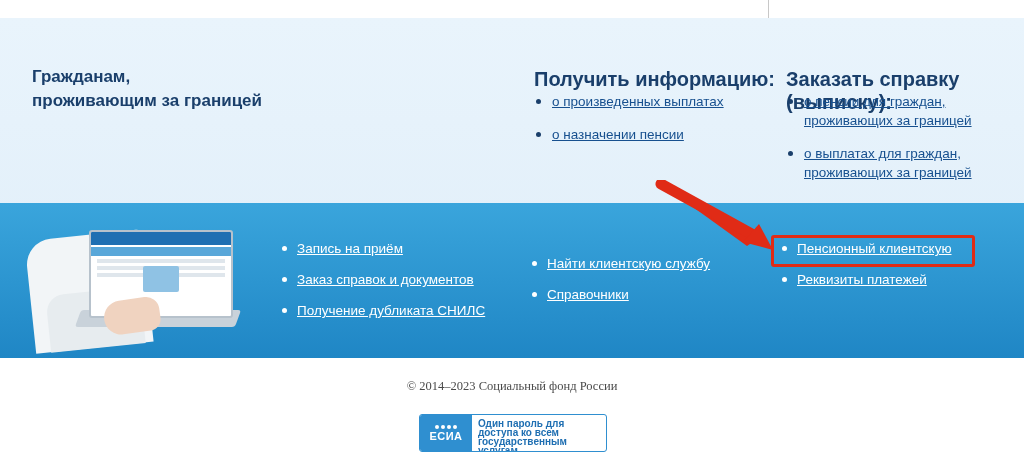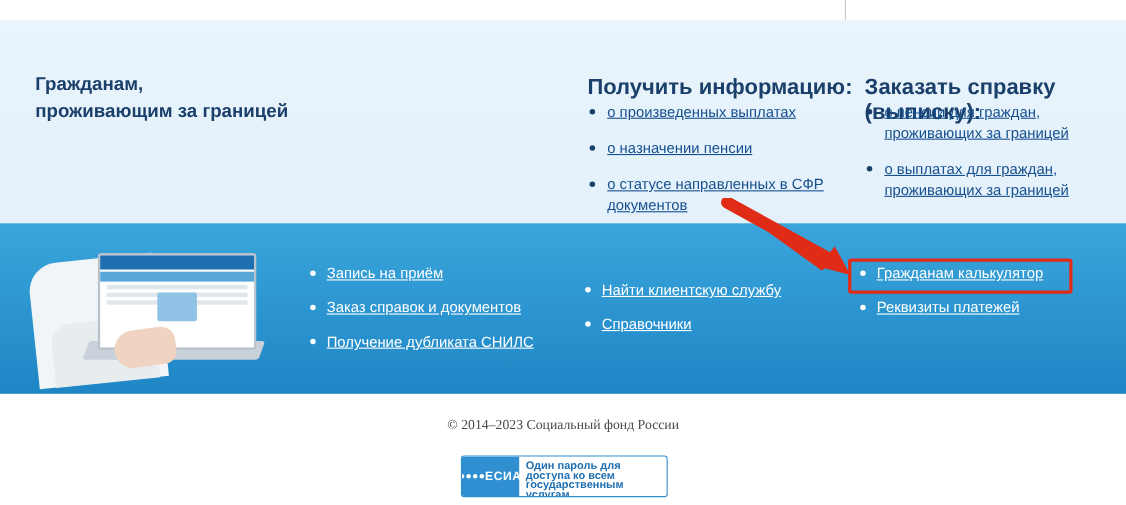--- a/index.html
+++ b/index.html
@@ -256,21 +256,21 @@
     background: #ffffff;
     display: flex;
     align-items: stretch;
     overflow: hidden;
   }
   #esia-logo {
     width: 52px;
     background: #2f8fd0;
     color: #ffffff;
     display: flex;
-    flex-direction: row;
+    flex-direction: column;
     align-items: center;
     justify-content: center;
     gap: 1px;
   }
   #esia-dots {
     display: flex;
     gap: 2px;
   }
   #esia-dots i {
     width: 4px;
@@ -300,21 +300,20 @@
 <div id="top-stub"></div>
 
 <section id="citizens-panel">
   <h2 id="citizens-title">Гражданам,
 проживающим за границей</h2>
 
   <div class="col-head" id="col1-head">Получить информацию:</div>
   <ul class="bullet-list" id="col1-list">
     <li><a href="#">о произведенных выплатах</a></li>
     <li><a href="#">о назначении пенсии</a></li>
-    <li><a href="#">о статусе направленных в СФР документов</a></li>
   </ul>
 
   <div class="col-head" id="col2-head">Заказать справку (выписку):</div>
   <ul class="bullet-list" id="col2-list">
     <li><a href="#">о пенсии для граждан, проживающих за границей</a></li>
     <li><a href="#">о выплатах для граждан, проживающих за границей</a></li>
   </ul>
 </section>
 
 <section id="services-band"></section>
@@ -339,21 +338,21 @@
   <li><a href="#">Заказ справок и документов</a></li>
   <li><a href="#">Получение дубликата СНИЛС</a></li>
 </ul>
 
 <ul class="svc-list" id="svc2">
   <li><a href="#">Найти клиентскую службу</a></li>
   <li><a href="#">Справочники</a></li>
 </ul>
 
 <ul class="svc-list" id="svc3">
-  <li><a href="#">Гражданам калькулятор</a></li>
+  <li><a href="#">Пенсионный клиентскую</a></li>
   <li><a href="#">Реквизиты платежей</a></li>
 </ul>
 
 <svg id="arrow-svg" viewBox="0 0 130 90">
   <path d="M6 4 L104 58 L92 66 Z" fill="#e02b16"></path>
   <path d="M6 4 L104 58" stroke="#e02b16" stroke-width="11" stroke-linecap="round"></path>
   <path d="M118 70 L88 62 L104 44 Z" fill="#e02b16"></path>
 </svg>
 <div id="highlight-box"></div>
 

